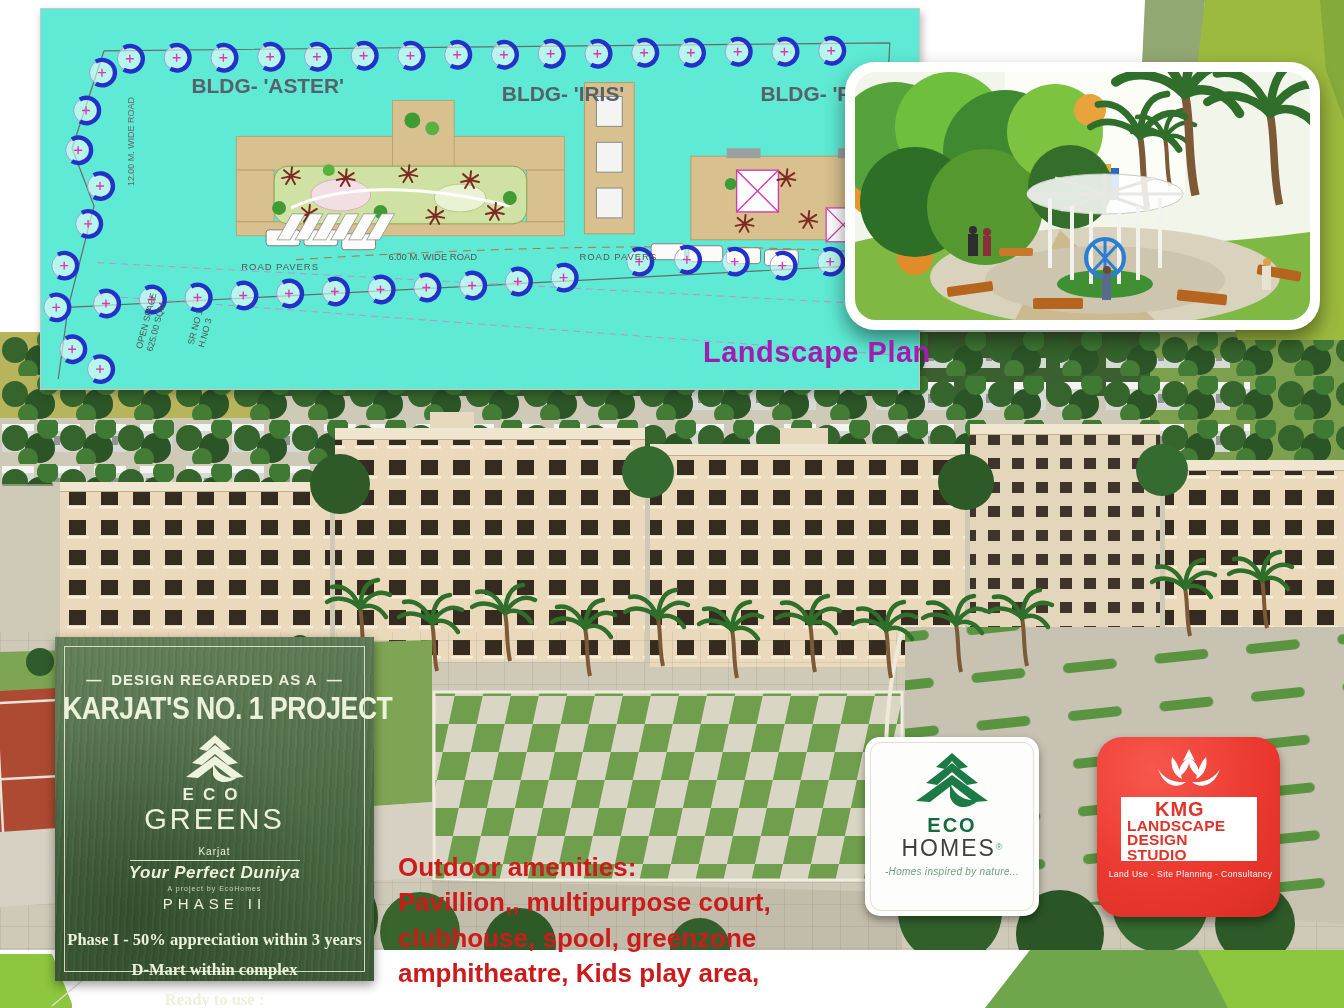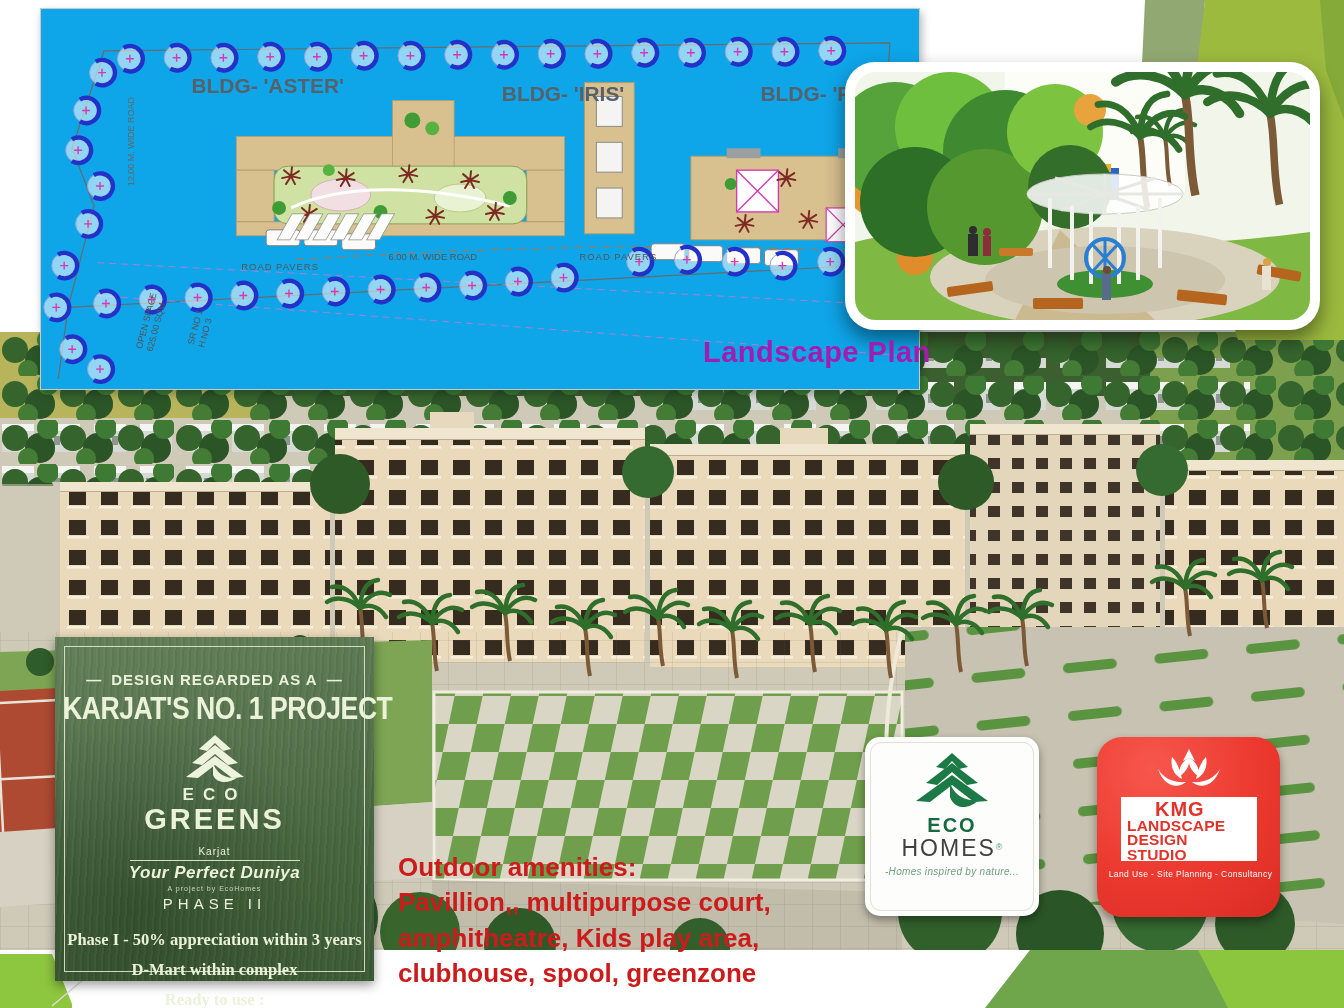--- a/index.html
+++ b/index.html
@@ -6,21 +6,21 @@
   .stage{position:relative;width:1344px;height:1008px;overflow:hidden;background:#ffffff;
          font-family:"Liberation Sans",sans-serif;}
   .abs{position:absolute;}
   svg{display:block;}
 
   
   #corner-tr{left:1000px;top:0;width:344px;height:340px;z-index:1;}
   #band-bottom{left:0;top:948px;width:1344px;height:60px;z-index:2;}
 
   
-  #plan-panel{left:40px;top:8px;width:878px;height:380px;background:#0ea5e9;
+  #plan-panel{left:40px;top:8px;width:878px;height:380px;background:#5eead4;
               border:1px solid #c9c9c3;box-shadow:2px 4px 8px rgba(0,0,0,.28);z-index:3;}
   #plan-caption{left:703px;top:336px;z-index:6;color:#a21caf;font-size:29px;font-weight:bold;
                 letter-spacing:.5px;}
 
   
   #photo{left:0;top:332px;width:1344px;height:618px;z-index:0;}
 
   
   #garden-card{left:845px;top:62px;width:475px;height:268px;background:#ffffff;border-radius:30px;
                box-shadow:0 10px 20px rgba(0,0,0,.45);padding:10px;box-sizing:border-box;z-index:4;}
@@ -33,21 +33,21 @@
         radial-gradient(circle at 25% 80%,rgba(20,40,15,.35),transparent 55%),
         linear-gradient(168deg,#64815a 0%,#55724d 38%,#47663f 66%,#3c5a35 100%);
       box-shadow:0 4px 10px rgba(0,0,0,.4);color:#ecf2da;text-align:center;}
   #promo-card .inner-frame{position:absolute;inset:9px;border:1px solid rgba(232,240,214,.85);pointer-events:none;}
   .promo-tagline{margin-top:34px;font-size:15px;font-weight:bold;letter-spacing:1px;
                  display:flex;align-items:center;justify-content:center;gap:9px;}
   .promo-title{margin-top:5px;font-size:28px;font-weight:800;letter-spacing:-.5px;
                transform:scaleY(1.12) scaleX(.95);white-space:nowrap;}
   .brand-tree{margin:10px auto 0;}
   .brand-eco{font-size:17px;font-weight:bold;letter-spacing:9px;margin-top:2px;}
-  .brand-greens{font-size:29px;font-weight:bold;letter-spacing:3px;line-height:1;}
+  .brand-greens{font-size:29px;font-weight:normal;letter-spacing:3px;line-height:1;}
   .brand-loc{font-size:10px;letter-spacing:1px;text-align:center;width:210px;margin:12px auto 0;}
   .brand-rule{width:170px;height:0;border-top:1px solid rgba(232,240,214,.9);margin:3px auto 2px;}
   .brand-slogan{font-size:17px;font-weight:bold;font-style:italic;letter-spacing:.5px;}
   .brand-projectby{font-size:7px;letter-spacing:1px;opacity:.8;margin-top:2px;}
   .brand-phase{font-size:15px;letter-spacing:5px;margin-top:3px;}
   .promo-features{margin-top:13px;font-family:"Liberation Serif",serif;font-weight:bold;
                   font-size:16.5px;line-height:1.82;}
 
   
   #amenities{left:398px;top:850px;width:410px;z-index:6;color:#cb1b1b;font-weight:bold;
@@ -484,22 +484,22 @@
       <div>Phase I - 50% appreciation within 3 years</div>
       <div>D-Mart within complex</div>
       <div>Ready to use :</div>
       <div>Swimming Pool, Club House, Play Area</div>
     </div>
   </div>
 
   <div id="amenities" class="abs">
     <div>Outdoor amenities:</div>
     <div>Pavillion,, multipurpose court,</div>
+    <div>clubhouse, spool, greenzone</div>
     <div>amphitheatre, Kids play area,</div>
-    <div>clubhouse, spool, greenzone</div>
   </div>
 
   <div id="ecohomes-card" class="abs">
     <div class="frame"></div>
     <svg width="92" height="62" viewBox="0 0 92 62" style="margin:14px auto 0;display:block">
       <g fill="#1c7a46">
         <path d="M46,2 L30,16 L39,18 L46,10 Z"></path>
           <path d="M46,2 L62,16 L53,18 L46,10 Z"></path>
         <path d="M46,12 L20,32 L31,34 L46,21 Z"></path>
           <path d="M46,12 L72,32 L61,34 L46,21 Z"></path>

